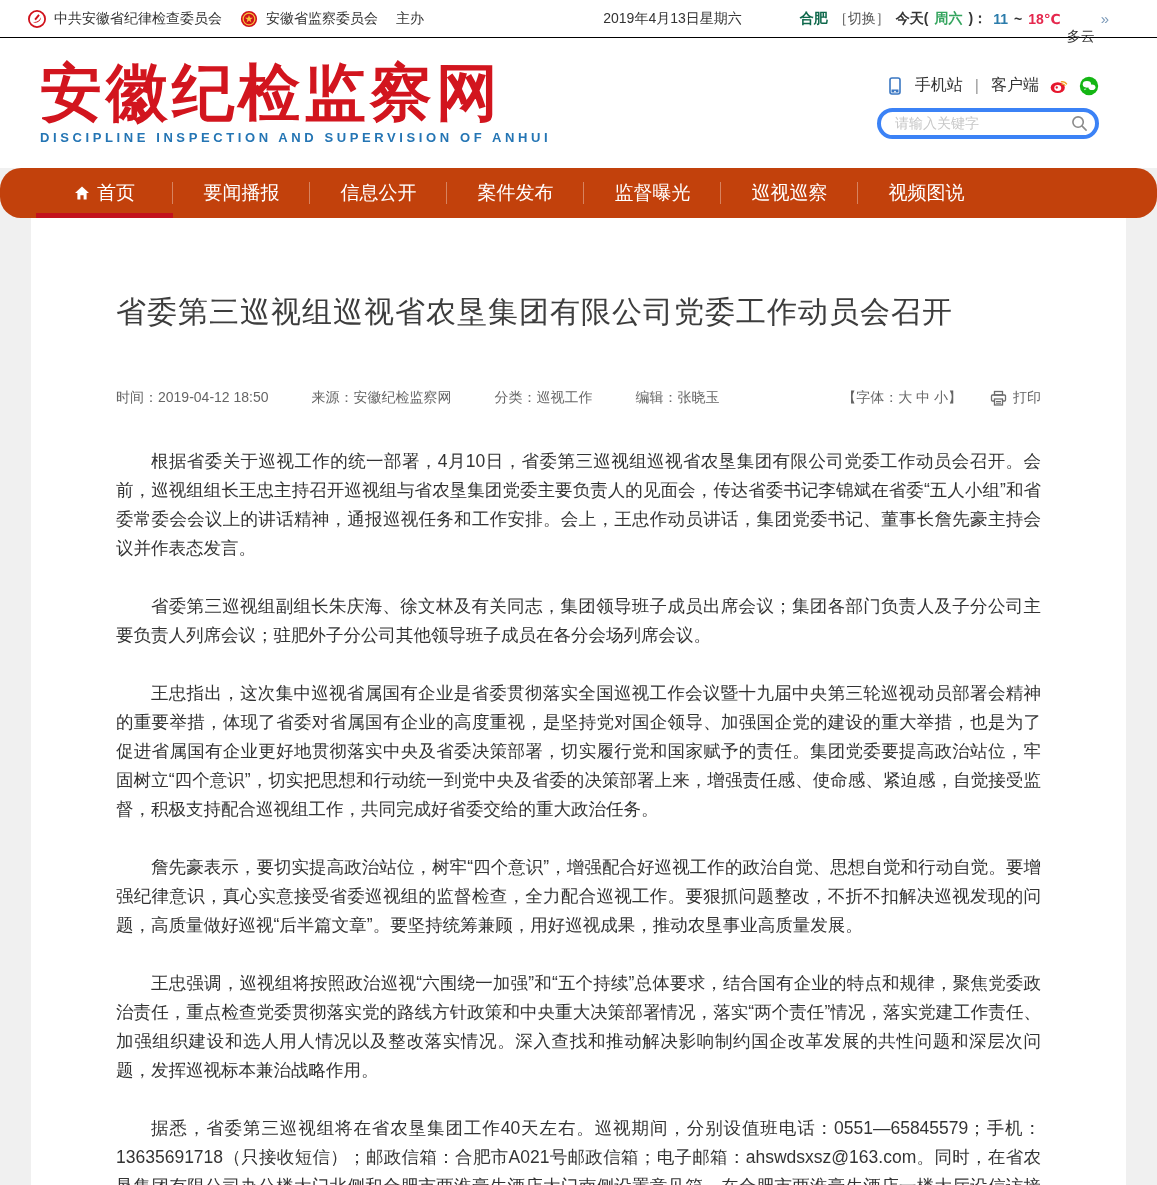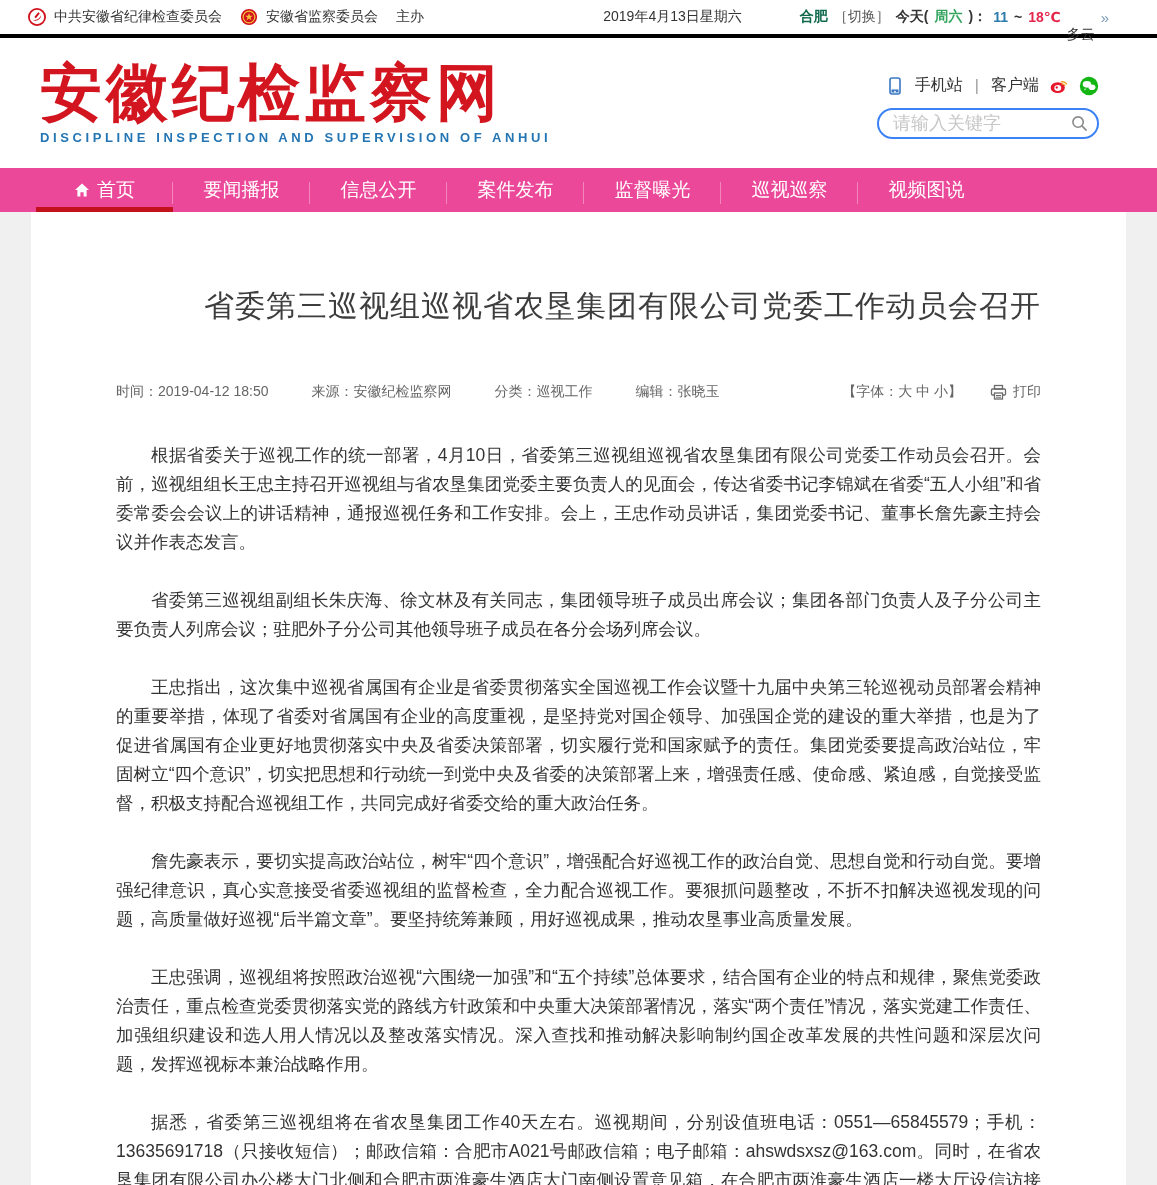--- a/index.html
+++ b/index.html
@@ -5,21 +5,21 @@
   * { margin:0; padding:0; box-sizing:border-box; }
   html,body { width:1157px; }
   body {
     height:1185px;
     font-family:"Liberation Sans","DejaVu Sans",sans-serif;
     background:#f0f0f0;
     overflow:hidden;
   }
   
   .topbar {
-    height:38px; background:#ffffff; border-bottom:4px solid #000000;
+    height:38px; background:#ffffff; border-bottom:1px solid #000000;
     display:flex; align-items:center; justify-content:space-between;
     padding:0 48px 0 28px; font-size:14px; color:#333;
   }
   .topbar-left { display:flex; align-items:center; gap:8px; }
   .topbar-left .org { margin-right:10px; }
   .emblem { width:18px; height:18px; display:inline-flex; }
   .topbar-right { display:flex; align-items:center; gap:6px; }
   .tb-date { margin-right:52px; }
   .w-city { color:#0e684b; font-weight:bold; }
   .w-switch { color:#555; }
@@ -42,44 +42,44 @@
   }
   .logo .site-sub {
     font-size:13px; font-weight:bold; color:#2475b4; letter-spacing:3.6px; margin-top:4px;
   }
   .header-right { display:flex; flex-direction:column; align-items:flex-end; gap:12px; margin-top:8px; }
   .quick-links { display:flex; align-items:center; gap:10px; font-size:16px; color:#333; }
   .quick-links .sep { color:#999; margin:0 2px; }
   .qicon { width:20px; height:20px; display:inline-flex; }
   .search-box { position:relative; }
   .search-box input {
-    width:222px; height:31px; border:2px solid #3b82f6; border-radius:16px;
-    padding:0 34px 0 14px; font-size:18px; color:#333; outline:none;
+    width:222px; height:31px; border:4px solid #3b82f6; border-radius:16px;
+    padding:0 34px 0 14px; font-size:14px; color:#333; outline:none;
     font-family:Liberation Mono, monospace;
   }
   .search-box input::placeholder { color:#c7c7c7; }
   .search-icon { position:absolute; right:11px; top:7px; width:17px; height:17px; }
   
-  .nav { height:44px; background:#ec4899; display:flex; padding-left:36px; }
+  .nav { height:50px; background:#c2410c; display:flex; padding-left:36px;border-radius:21px; }
   .nav-item {
     position:relative; width:137px; display:flex; align-items:center; justify-content:center;
     gap:7px; color:#fff; font-size:19px; cursor:pointer;
   }
   .nav-item:not(:last-child)::before {
     content:""; position:absolute; right:0; top:14px; height:22px; width:1px; background:rgba(255,255,255,.35);
   }
   .nav-item.active::after {
     content:""; position:absolute; left:0; right:0; bottom:0; height:5px; background:#c3121d;
   }
   .home-icon { width:16px; height:16px; display:inline-flex; }
   
   .page { padding:0 31px; }
   .container { background:#fff; min-height:967px; padding:74px 85px 40px; }
   .article-title {
-    font-size:30px; font-weight:400; color:#3d3d3d; text-align:right; letter-spacing:1px;
+    font-size:30px; font-weight:400; color:#3d3d3d; text-align:left; letter-spacing:1px;
   }
   .meta {
     margin-top:56px; display:flex; justify-content:space-between; align-items:center;
     font-size:14px; color:#656565;
   }
   .meta-left { display:flex; gap:43px; }
   .meta-right { display:flex; align-items:center; gap:28px; }
   .print-btn { display:flex; align-items:center; gap:6px; cursor:pointer; color:#656565; }
   .print-icon { width:17px; height:17px; display:inline-flex; }
   .article-body { margin-top:40px; font-size:17.5px; line-height:29px; color:#333; text-align:justify; }

